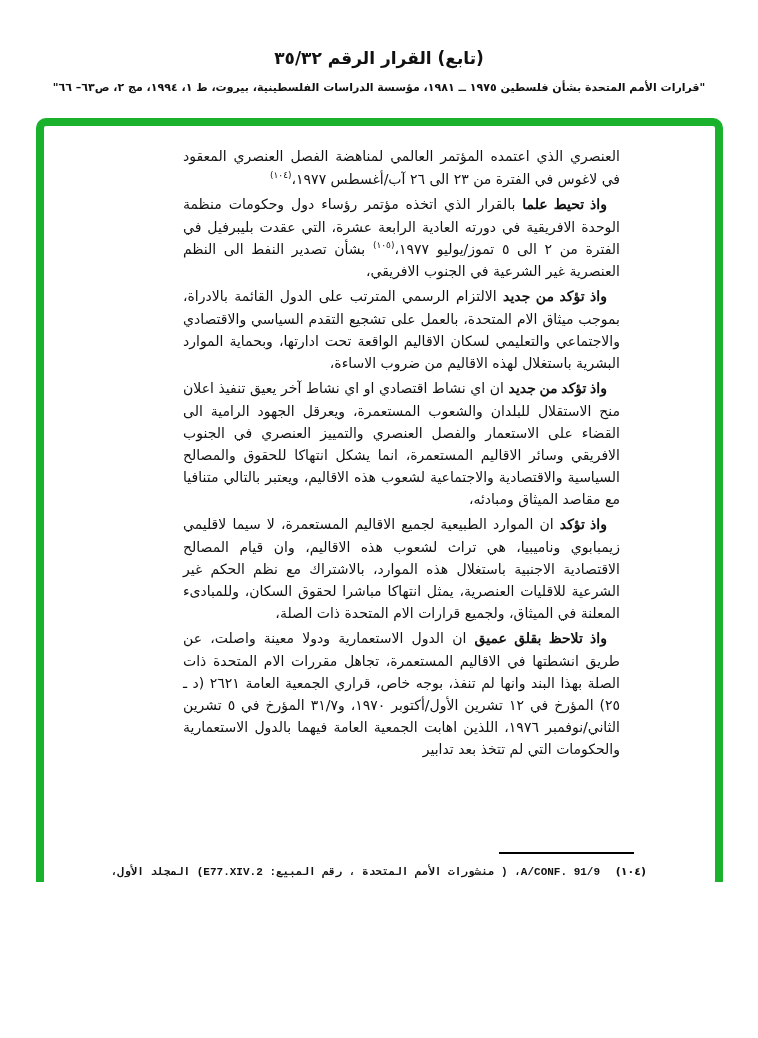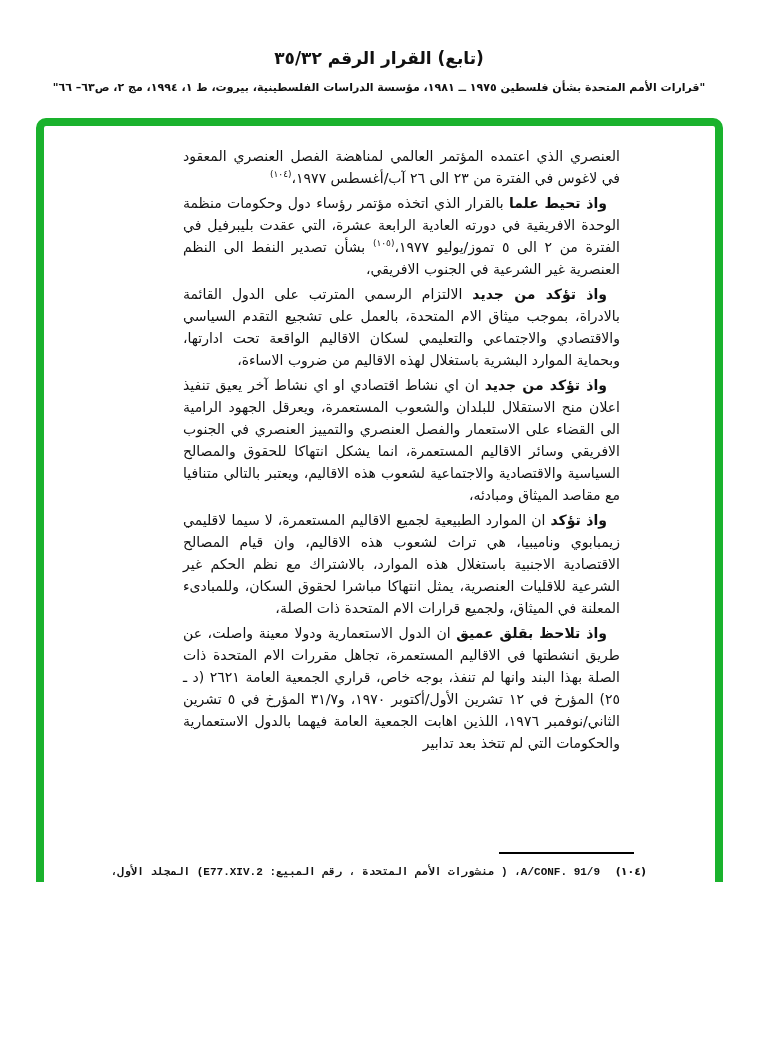--- a/index.html
+++ b/index.html
@@ -23,21 +23,21 @@
     overflow: hidden; background: #ffffff;
   }
 
   .doc-body {
     direction: rtl; text-align: justify;
     padding: 19px 95px 0 139px;
     font-size: 14px; line-height: 22px;
   }
   .para { margin: 0 0 3px 0; text-indent: 13px; }
   .para.continuation { text-indent: 0; }
-  .para b { font-weight: bold; }
+  .para b { font-weight: bold; font-family: Liberation Serif, serif; }
   sup.ref { font-size: 9px; line-height: 0; vertical-align: super; }
 
   .footnotes { margin-top: auto; direction: rtl; padding: 0 69px 16px 60px; font-size: 11px; font-weight: bold; }
   .fn-sep { height: 2px; background: #000; width: 135px; margin: 0 12px 7px 0; }
   .footnote { display: flex; direction: rtl; gap: 9px; line-height: 21px; align-items: baseline; }
   .fn-marker { white-space: nowrap; }
   .fn-text { text-align: center; font-family: Liberation Mono, monospace; }
 
   .page-number { position: absolute; top: 951px; left: 0; right: 0; text-align: center; font-size: 14px; font-weight: bold; }
 </style>

